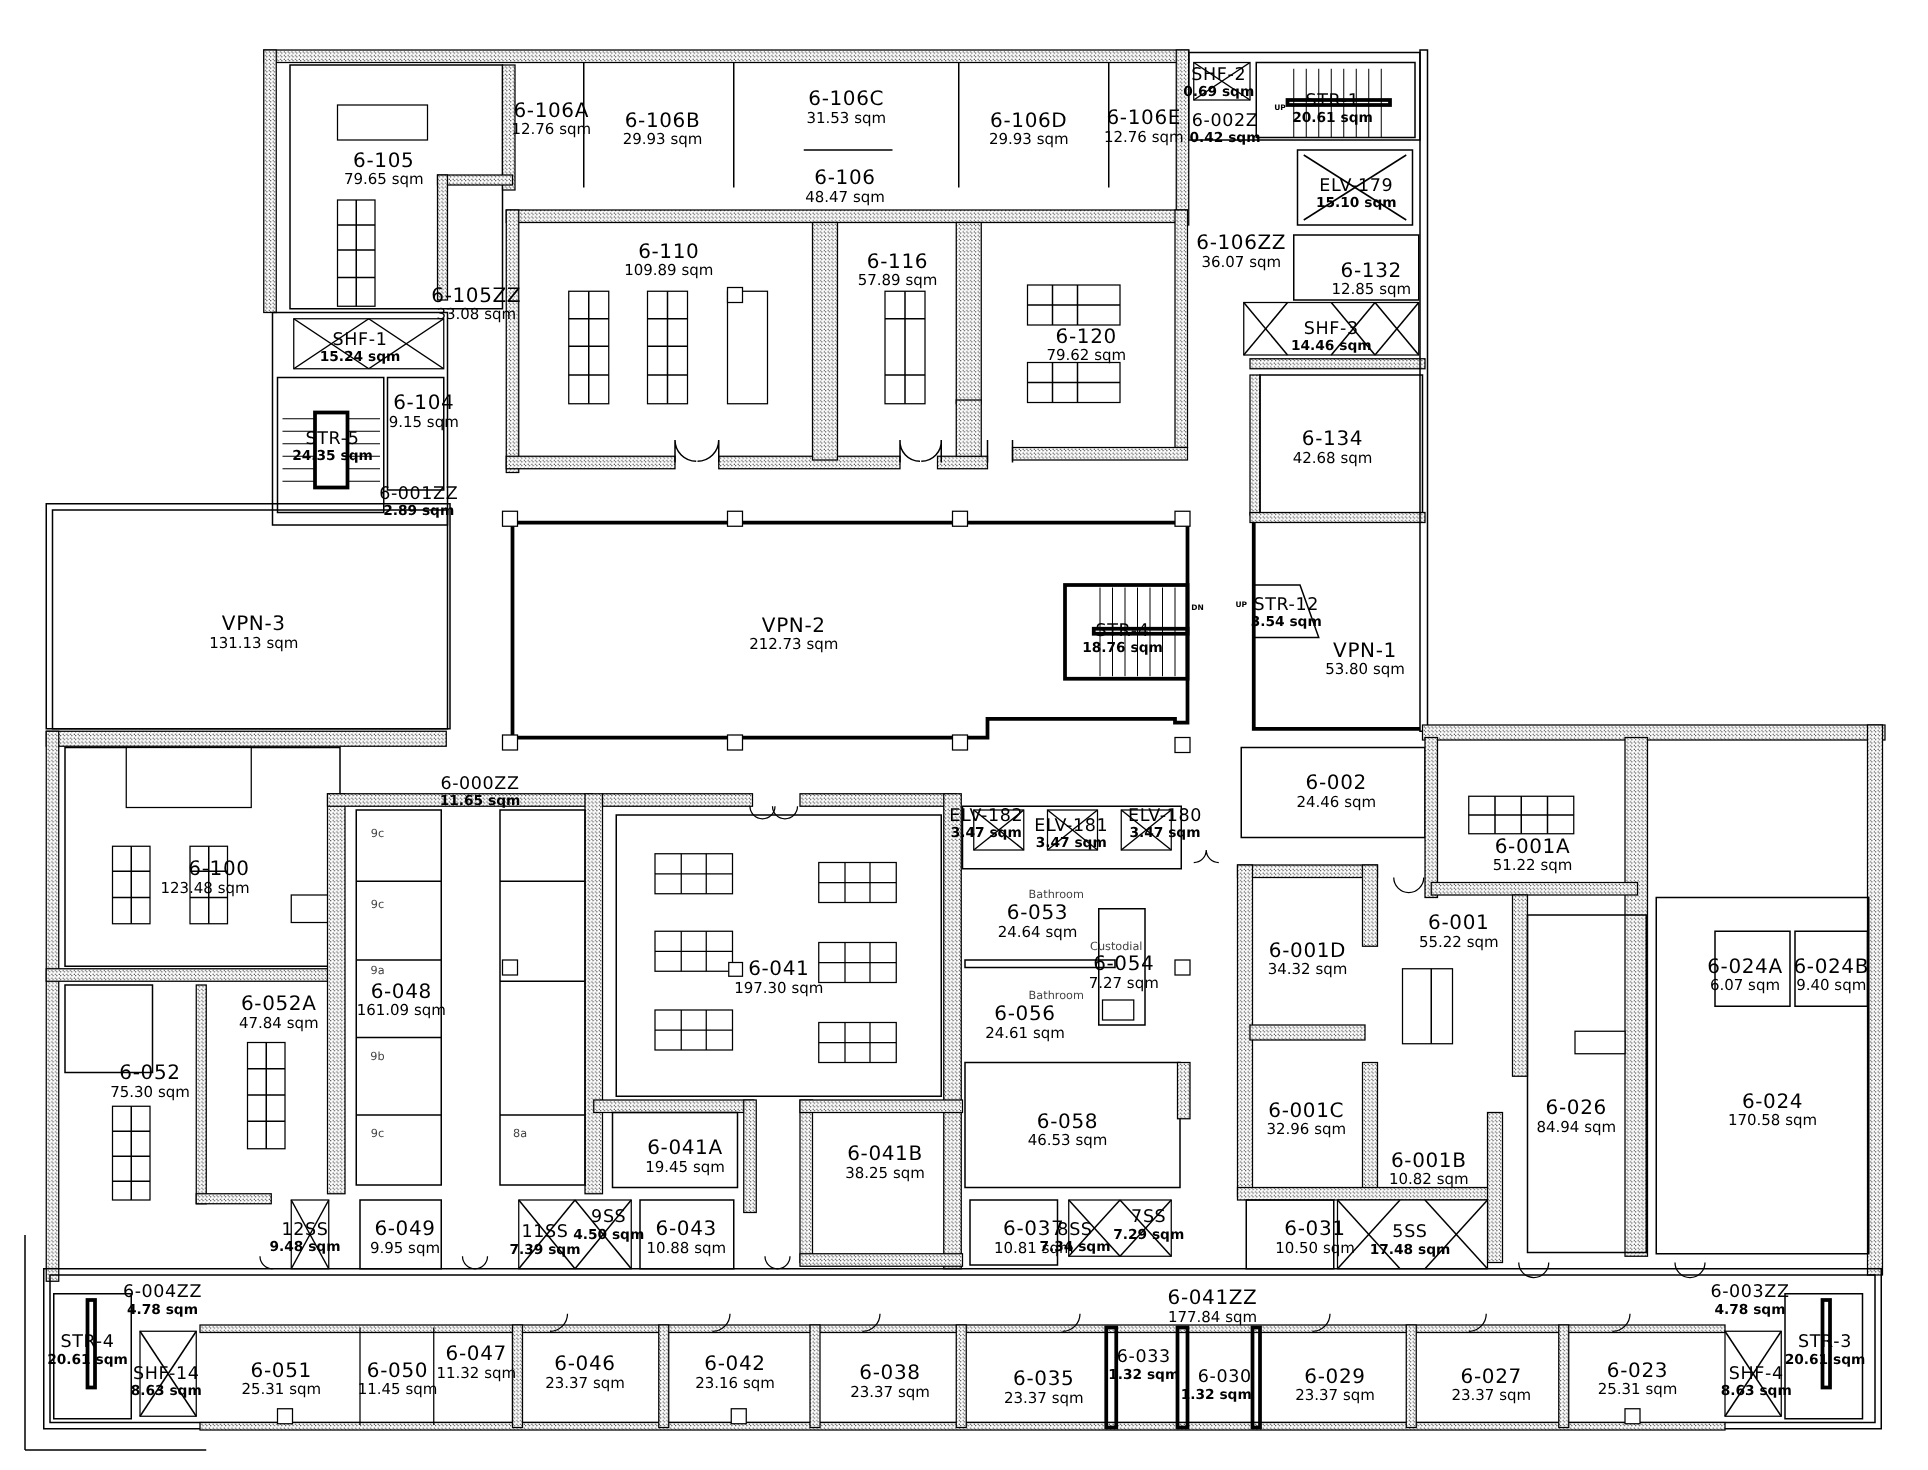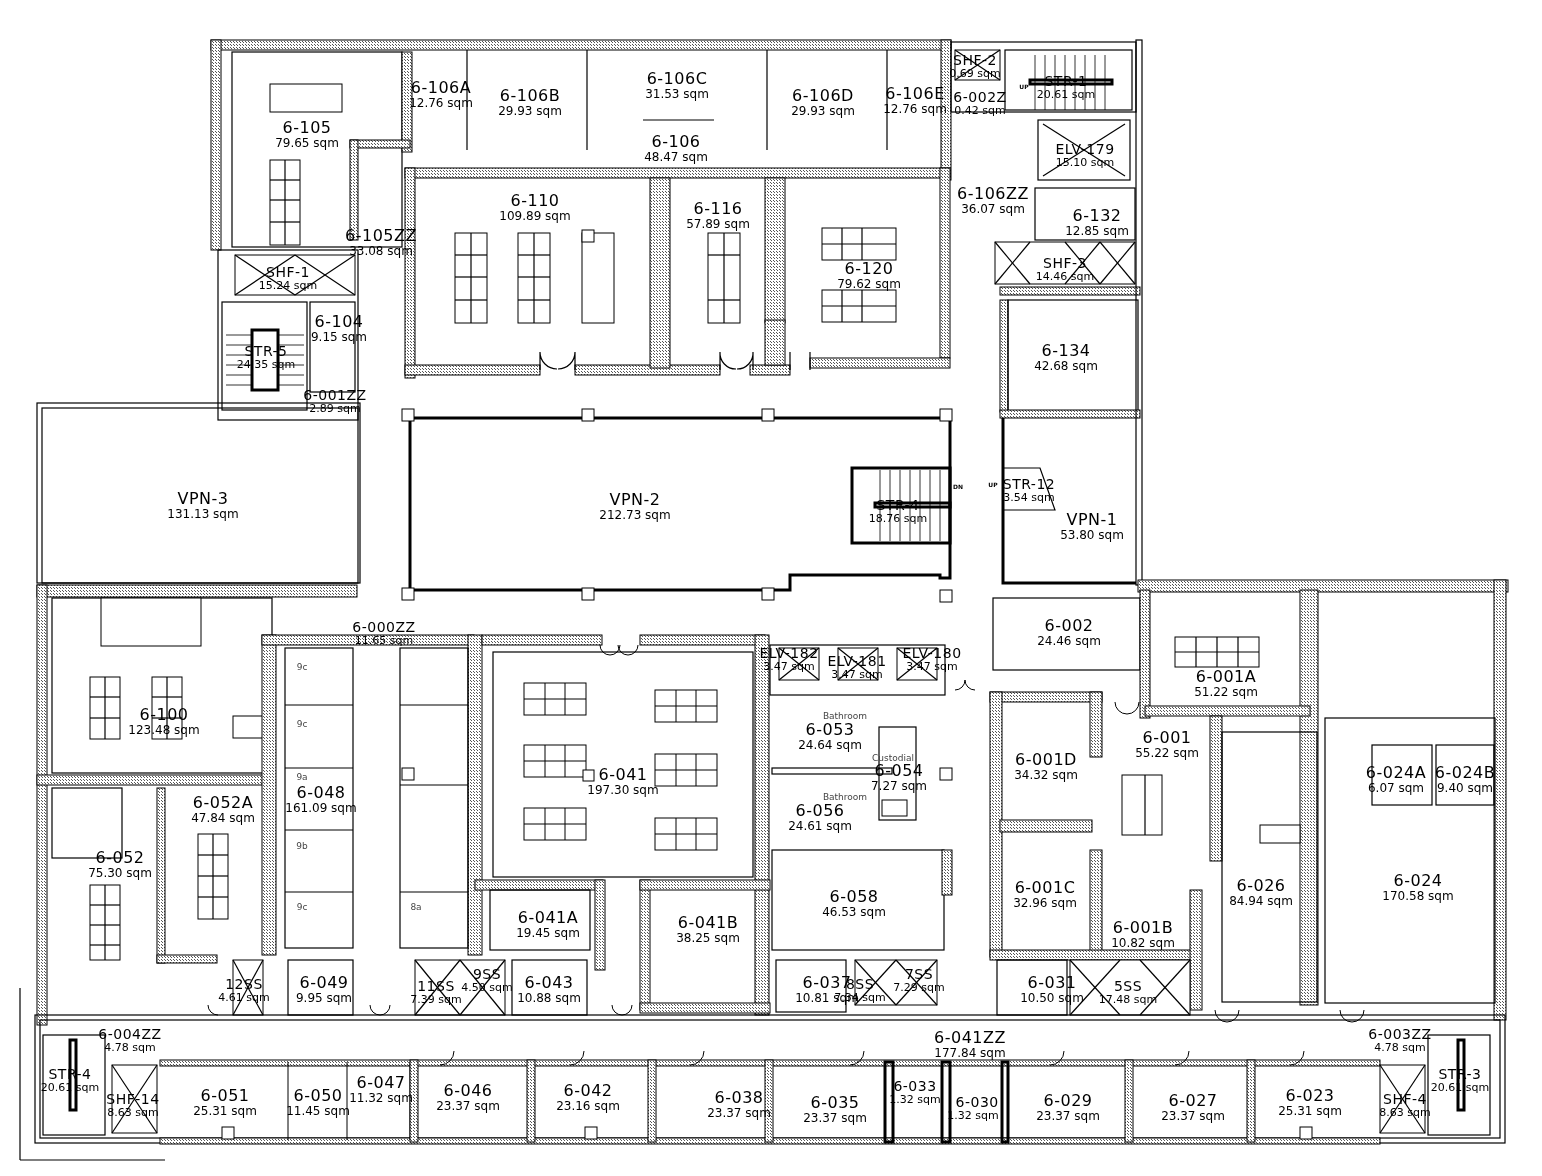--- a/index.html
+++ b/index.html
@@ -7,21 +7,21 @@
   svg{position:absolute;left:0;top:0;}
   .wall{fill:none;stroke:#000;stroke-width:1.2;}
   .thick{fill:none;stroke:#000;stroke-width:3;}
   .hatch{fill:url(#hatch);stroke:#000;stroke-width:1;}
   .fur{fill:#fff;stroke:#000;stroke-width:1;}
   .xbox{fill:#fff;stroke:#000;stroke-width:1;}
   .room-label{position:absolute;text-align:center;transform:translate(-50%,-50%);color:#000;line-height:1.05;white-space:nowrap;pointer-events:auto;}
   .room-label .name{font-size:16px;font-weight:normal;letter-spacing:0.5px;display:block;}
   .room-label .area{font-size:12px;display:block;}
   .room-label.small .name{font-size:14px;}
-  .room-label.small .area{font-size:11px;}
+  .room-label.small .area{font-size:11px;font-weight:bold;}
 </style>
 </head>
 <body>
 
 <svg width="1542" height="1176" viewBox="0 0 1542 1176">
   <defs>
     <pattern id="hatch" width="3" height="3" patternUnits="userSpaceOnUse">
       <rect width="3" height="3" fill="#fff"></rect>
       <rect width="1" height="1" fill="#555"></rect>
       <rect x="2" y="2" width="1" height="1" fill="#555"></rect>
@@ -512,21 +512,21 @@
       <span class="area">3.47 sqm</span>
     </div>
     <div class="room-label small" style="left: 857px; top: 667px;">
       <span class="name">ELV-181</span>
       <span class="area">3.47 sqm</span>
     </div>
     <div class="room-label small" style="left: 932px; top: 659px;">
       <span class="name">ELV-180</span>
       <span class="area">3.47 sqm</span>
     </div>
-    <div class="room-label" style="left: 164px; top: 722px;">
+    <div class="room-label" style="left: 164px; top: 702px; text-align: right;">
       <span class="name">6-100</span>
       <span class="area">123.48 sqm</span>
     </div>
     <div class="room-label" style="left: 1226px; top: 684px;">
       <span class="name">6-001A</span>
       <span class="area">51.22 sqm</span>
     </div>
     <div class="room-label" style="left: 830px; top: 737px;">
       <span class="name">6-053</span>
       <span class="area">24.64 sqm</span>
@@ -594,21 +594,21 @@
     <div class="room-label" style="left: 708px; top: 930px;">
       <span class="name">6-041B</span>
       <span class="area">38.25 sqm</span>
     </div>
     <div class="room-label" style="left: 1143px; top: 935px;">
       <span class="name">6-001B</span>
       <span class="area">10.82 sqm</span>
     </div>
     <div class="room-label small" style="left: 244px; top: 990px;">
       <span class="name">12SS</span>
-      <span class="area">4.61 sqm</span>
+      <span class="area">9.48 sqm</span>
     </div>
     <div class="room-label" style="left: 324px; top: 990px;">
       <span class="name">6-049</span>
       <span class="area">9.95 sqm</span>
     </div>
     <div class="room-label small" style="left: 436px; top: 992px;">
       <span class="name">11SS</span>
       <span class="area">7.39 sqm</span>
     </div>
     <div class="room-label small" style="left: 487px; top: 980px;">
@@ -672,21 +672,21 @@
       <span class="area">11.32 sqm</span>
     </div>
     <div class="room-label" style="left: 468px; top: 1098px;">
       <span class="name">6-046</span>
       <span class="area">23.37 sqm</span>
     </div>
     <div class="room-label" style="left: 588px; top: 1098px;">
       <span class="name">6-042</span>
       <span class="area">23.16 sqm</span>
     </div>
-    <div class="room-label" style="left: 712px; top: 1105px; margin-left: 27px;">
+    <div class="room-label" style="left: 712px; top: 1105px;">
       <span class="name">6-038</span>
       <span class="area">23.37 sqm</span>
     </div>
     <div class="room-label" style="left: 835px; top: 1110px;">
       <span class="name">6-035</span>
       <span class="area">23.37 sqm</span>
     </div>
     <div class="room-label small" style="left: 915px; top: 1092px;">
       <span class="name">6-033</span>
       <span class="area">1.32 sqm</span>

